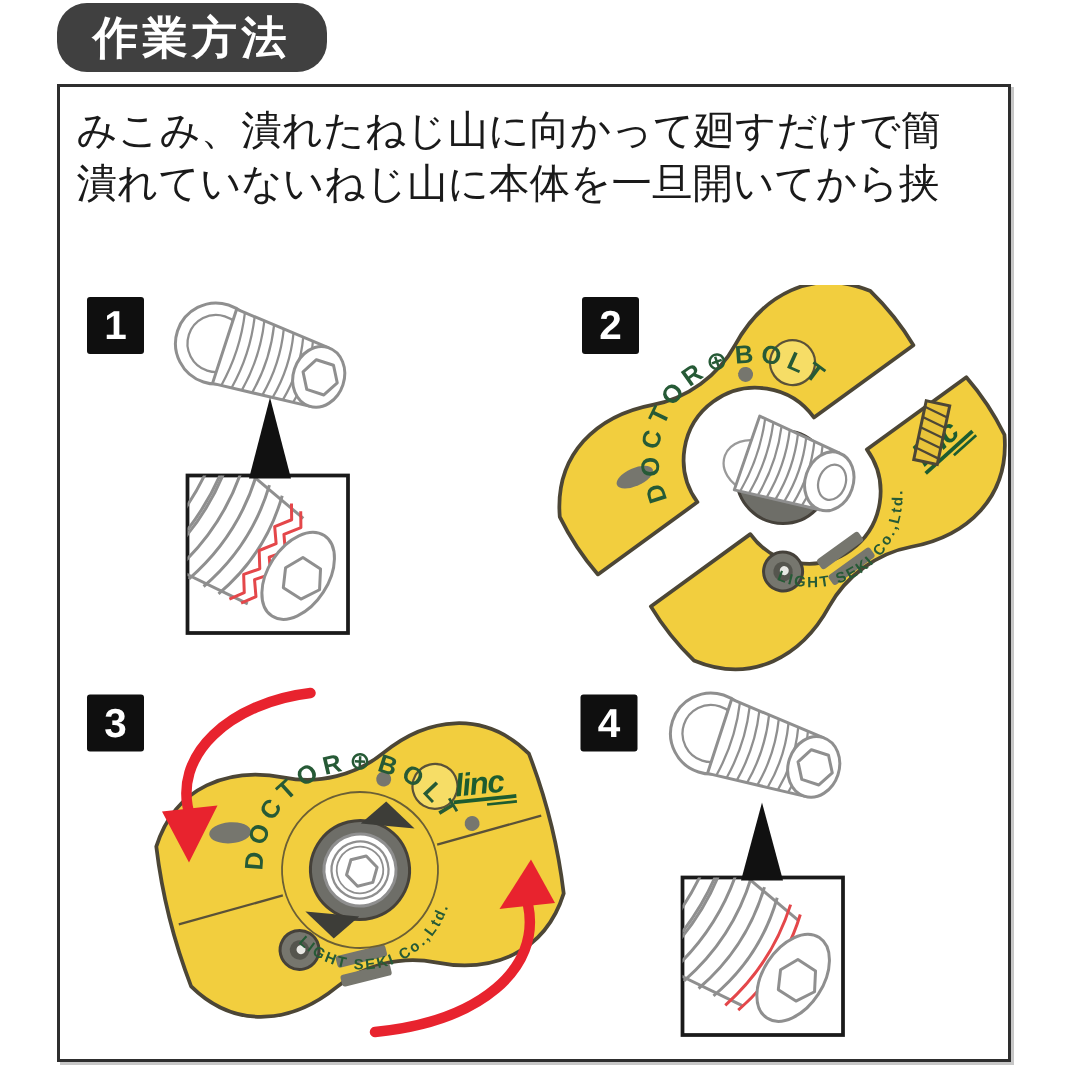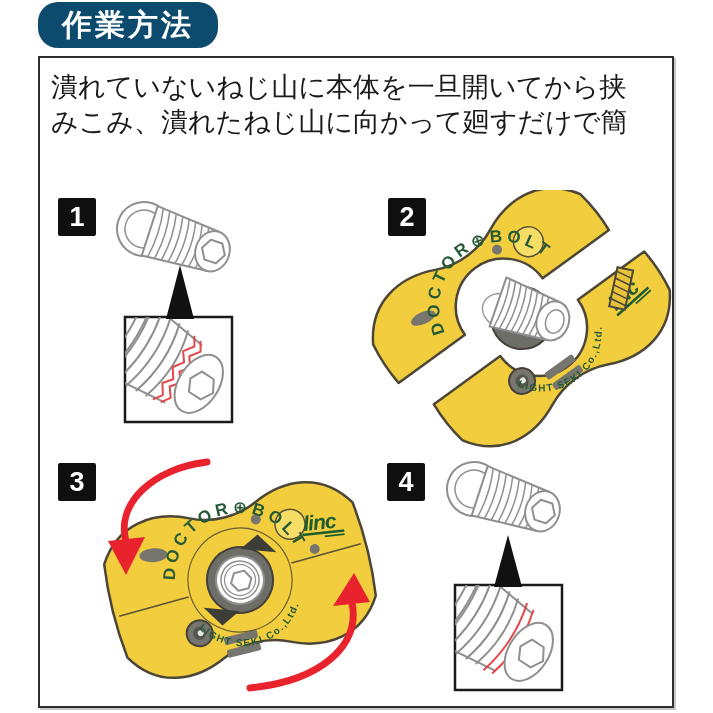--- a/index.html
+++ b/index.html
@@ -1,18 +1,18 @@
 <!DOCTYPE html>
 <html><head>
 <meta charset="utf-8">
 <style>
   html,body{margin:0;padding:0;background:#fff;}
   .canvas{position:relative;width:713px;height:713px;background:#ffffff;overflow:hidden;
           font-family:"Liberation Sans","DejaVu Sans",sans-serif;}
-  .header-badge{position:absolute;left:38px;top:2px;width:180px;height:46px;background:#0c4a6e;
+  .header-badge{position:absolute;left:38px;top:2px;width:180px;height:46px;background:#404040;
           border-radius:20px;display:flex;align-items:center;justify-content:center;}
   .header-badge span{color:#ffffff;font-size:30px;font-weight:bold;letter-spacing:3px;}
   .main-box{position:absolute;left:38px;top:56px;width:632px;height:648px;background:#ffffff;
           border:2px solid #2e2e2e;box-shadow:2px 2px 0 rgba(130,130,130,.45);}
   .instructions{position:absolute;left:11px;top:12px;width:612px;color:#1a1a1a;
           font-size:27px;line-height:35px;font-weight:500;letter-spacing:0px;}
   .figures-svg{position:absolute;left:0;top:132px;width:632px;height:516px;}
   .step-badge{position:absolute;width:38px;height:38px;background:#0f0f0f;color:#ffffff;
           font-size:27px;font-weight:bold;display:flex;align-items:center;justify-content:center;
           border-radius:2px;}
@@ -25,22 +25,22 @@
 
 <div class="canvas">
 
   <div class="header-badge">
     <span>作業方法</span>
   </div>
 
   <div class="main-box">
 
     <div class="instructions">
+      <div>みこみ、潰れたねじ山に向かって廻すだけで簡</div>
       <div>潰れていないねじ山に本体を一旦開いてから挟</div>
-      <div>みこみ、潰れたねじ山に向かって廻すだけで簡</div>
     </div>
 
     <svg class="figures-svg" viewBox="0 0 632 516">
       <defs>
 
         <g id="bolt-def">
           <circle cx="0" cy="0" r="27" fill="#fff" stroke="#8f8f8f" stroke-width="2"></circle>
           <circle cx="0" cy="0" r="19" fill="#fff" stroke="#8f8f8f" stroke-width="1.5"></circle>
           <path d="M 6,-26 L 72,-20.5 L 72,20.5 L 6,26 Z" fill="#fff" stroke="#8f8f8f" stroke-width="2" stroke-linejoin="round"></path>
           <g fill="none" stroke="#8f8f8f" stroke-width="1.5">

